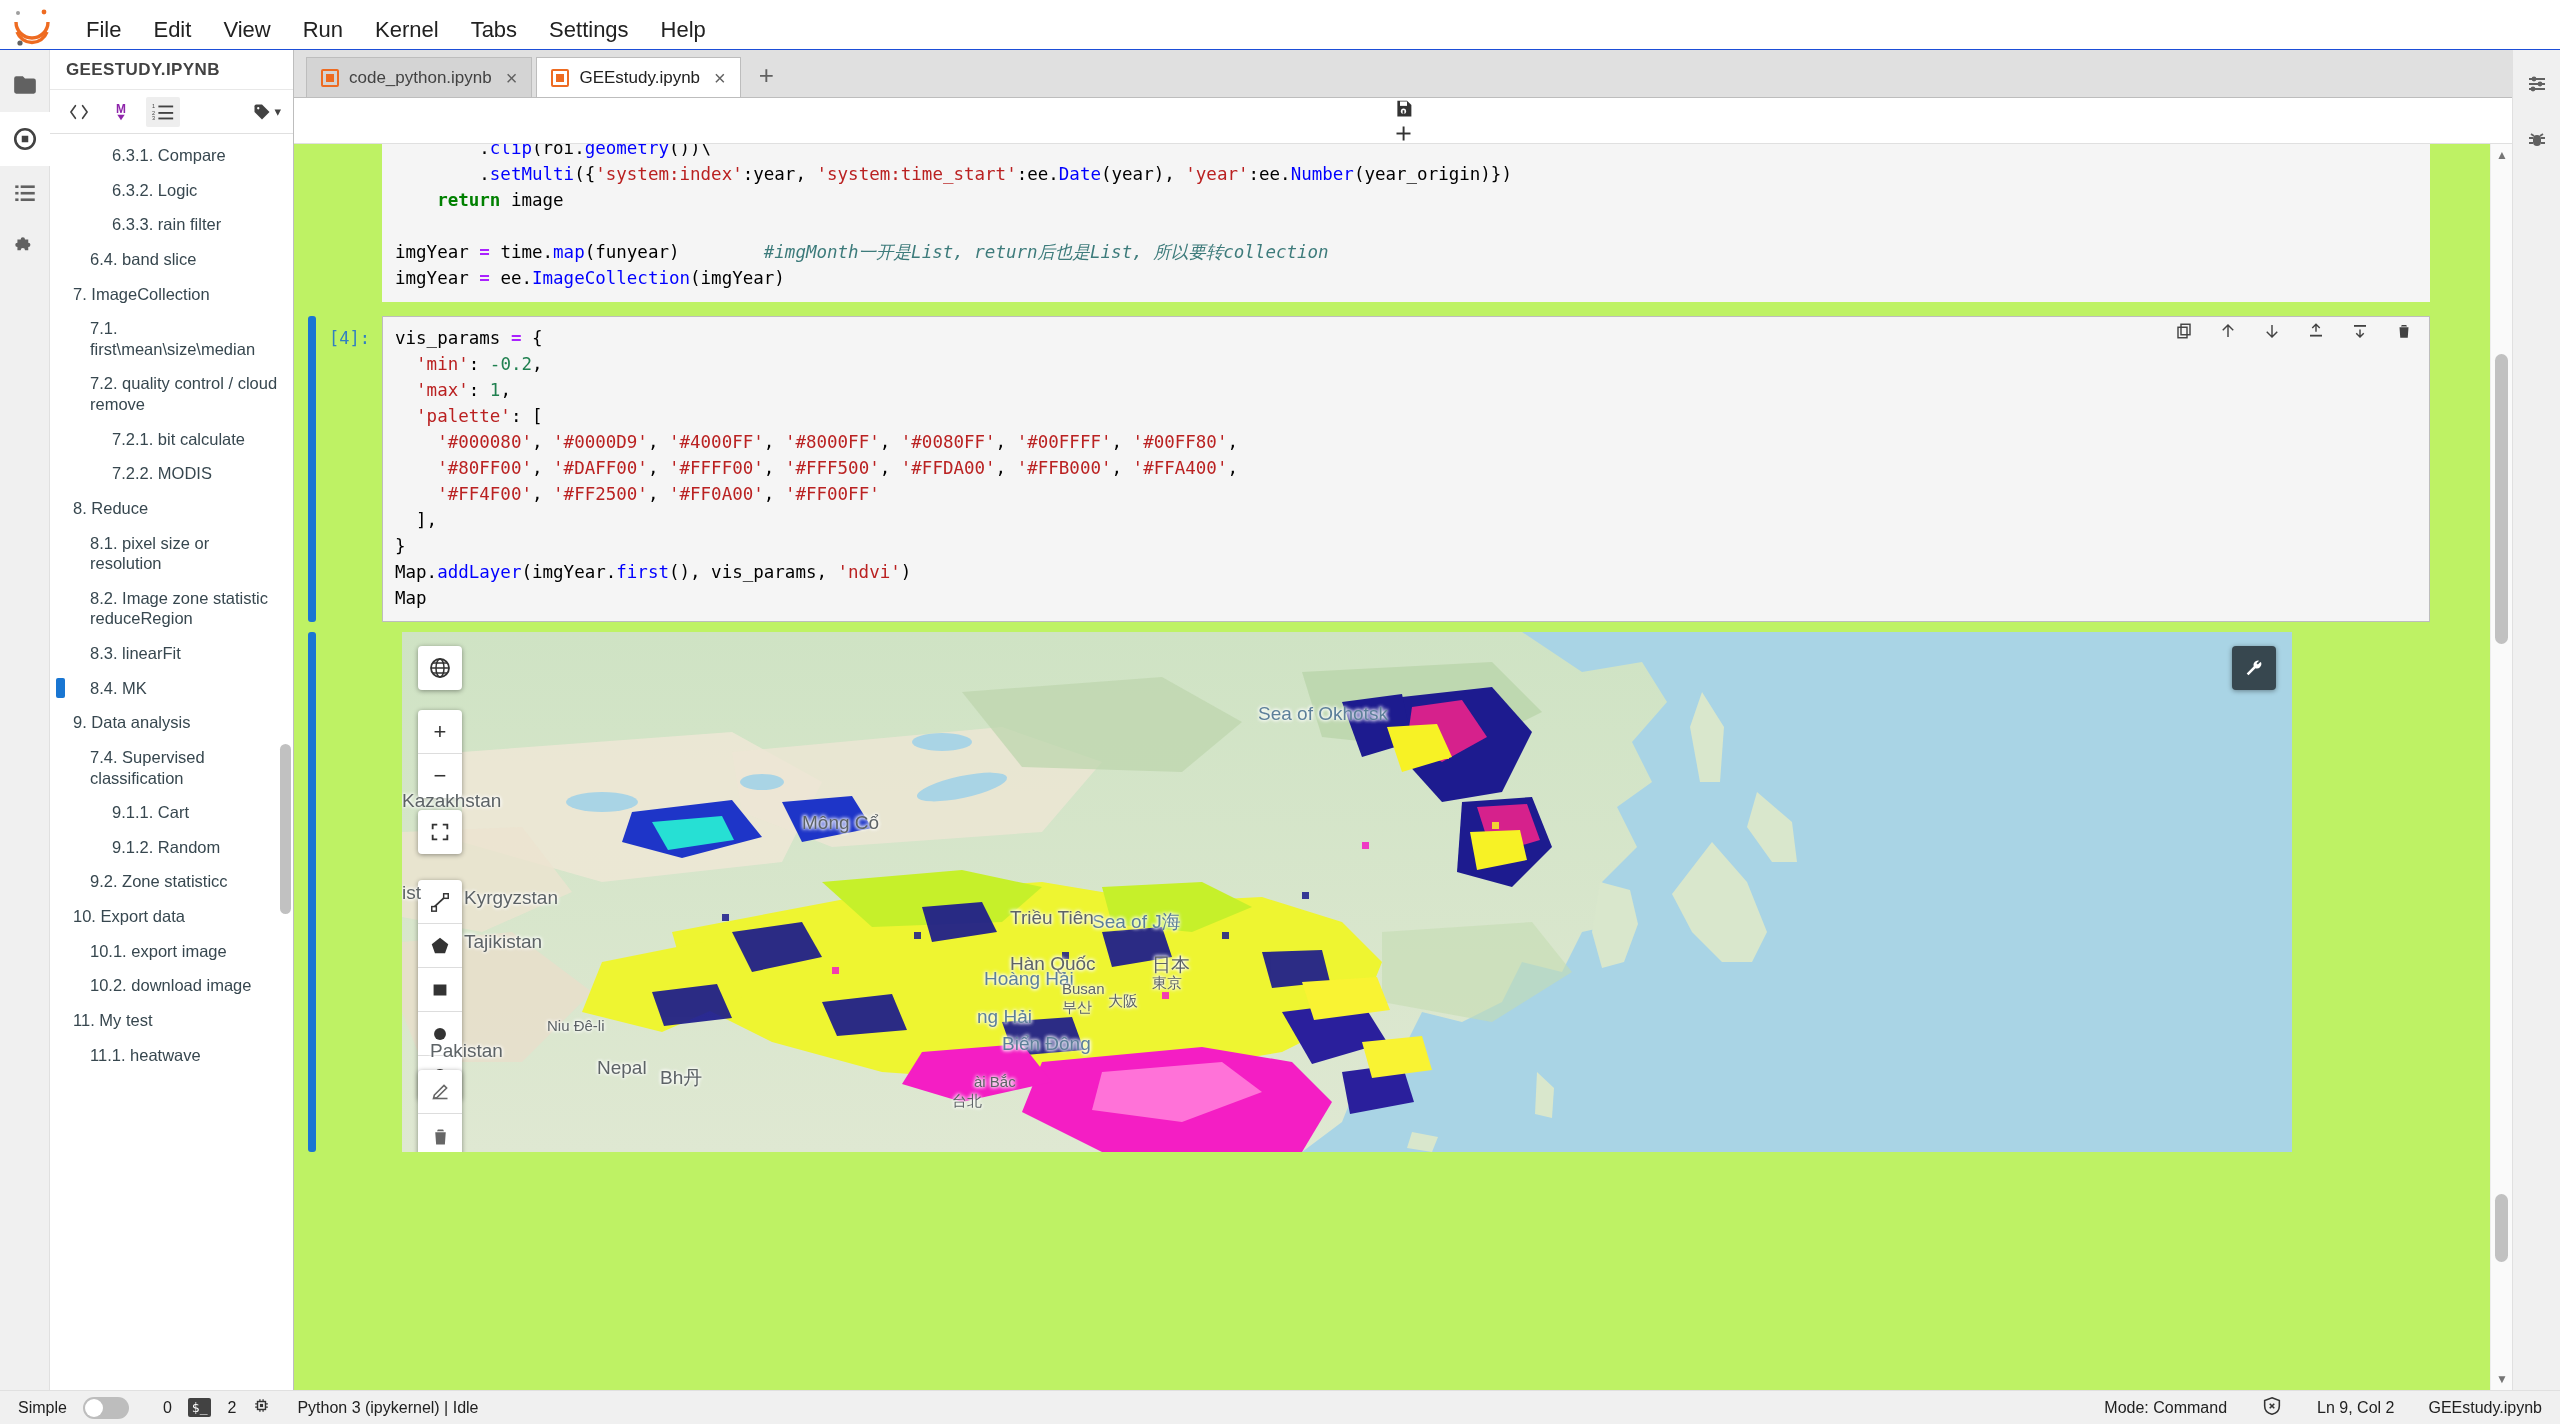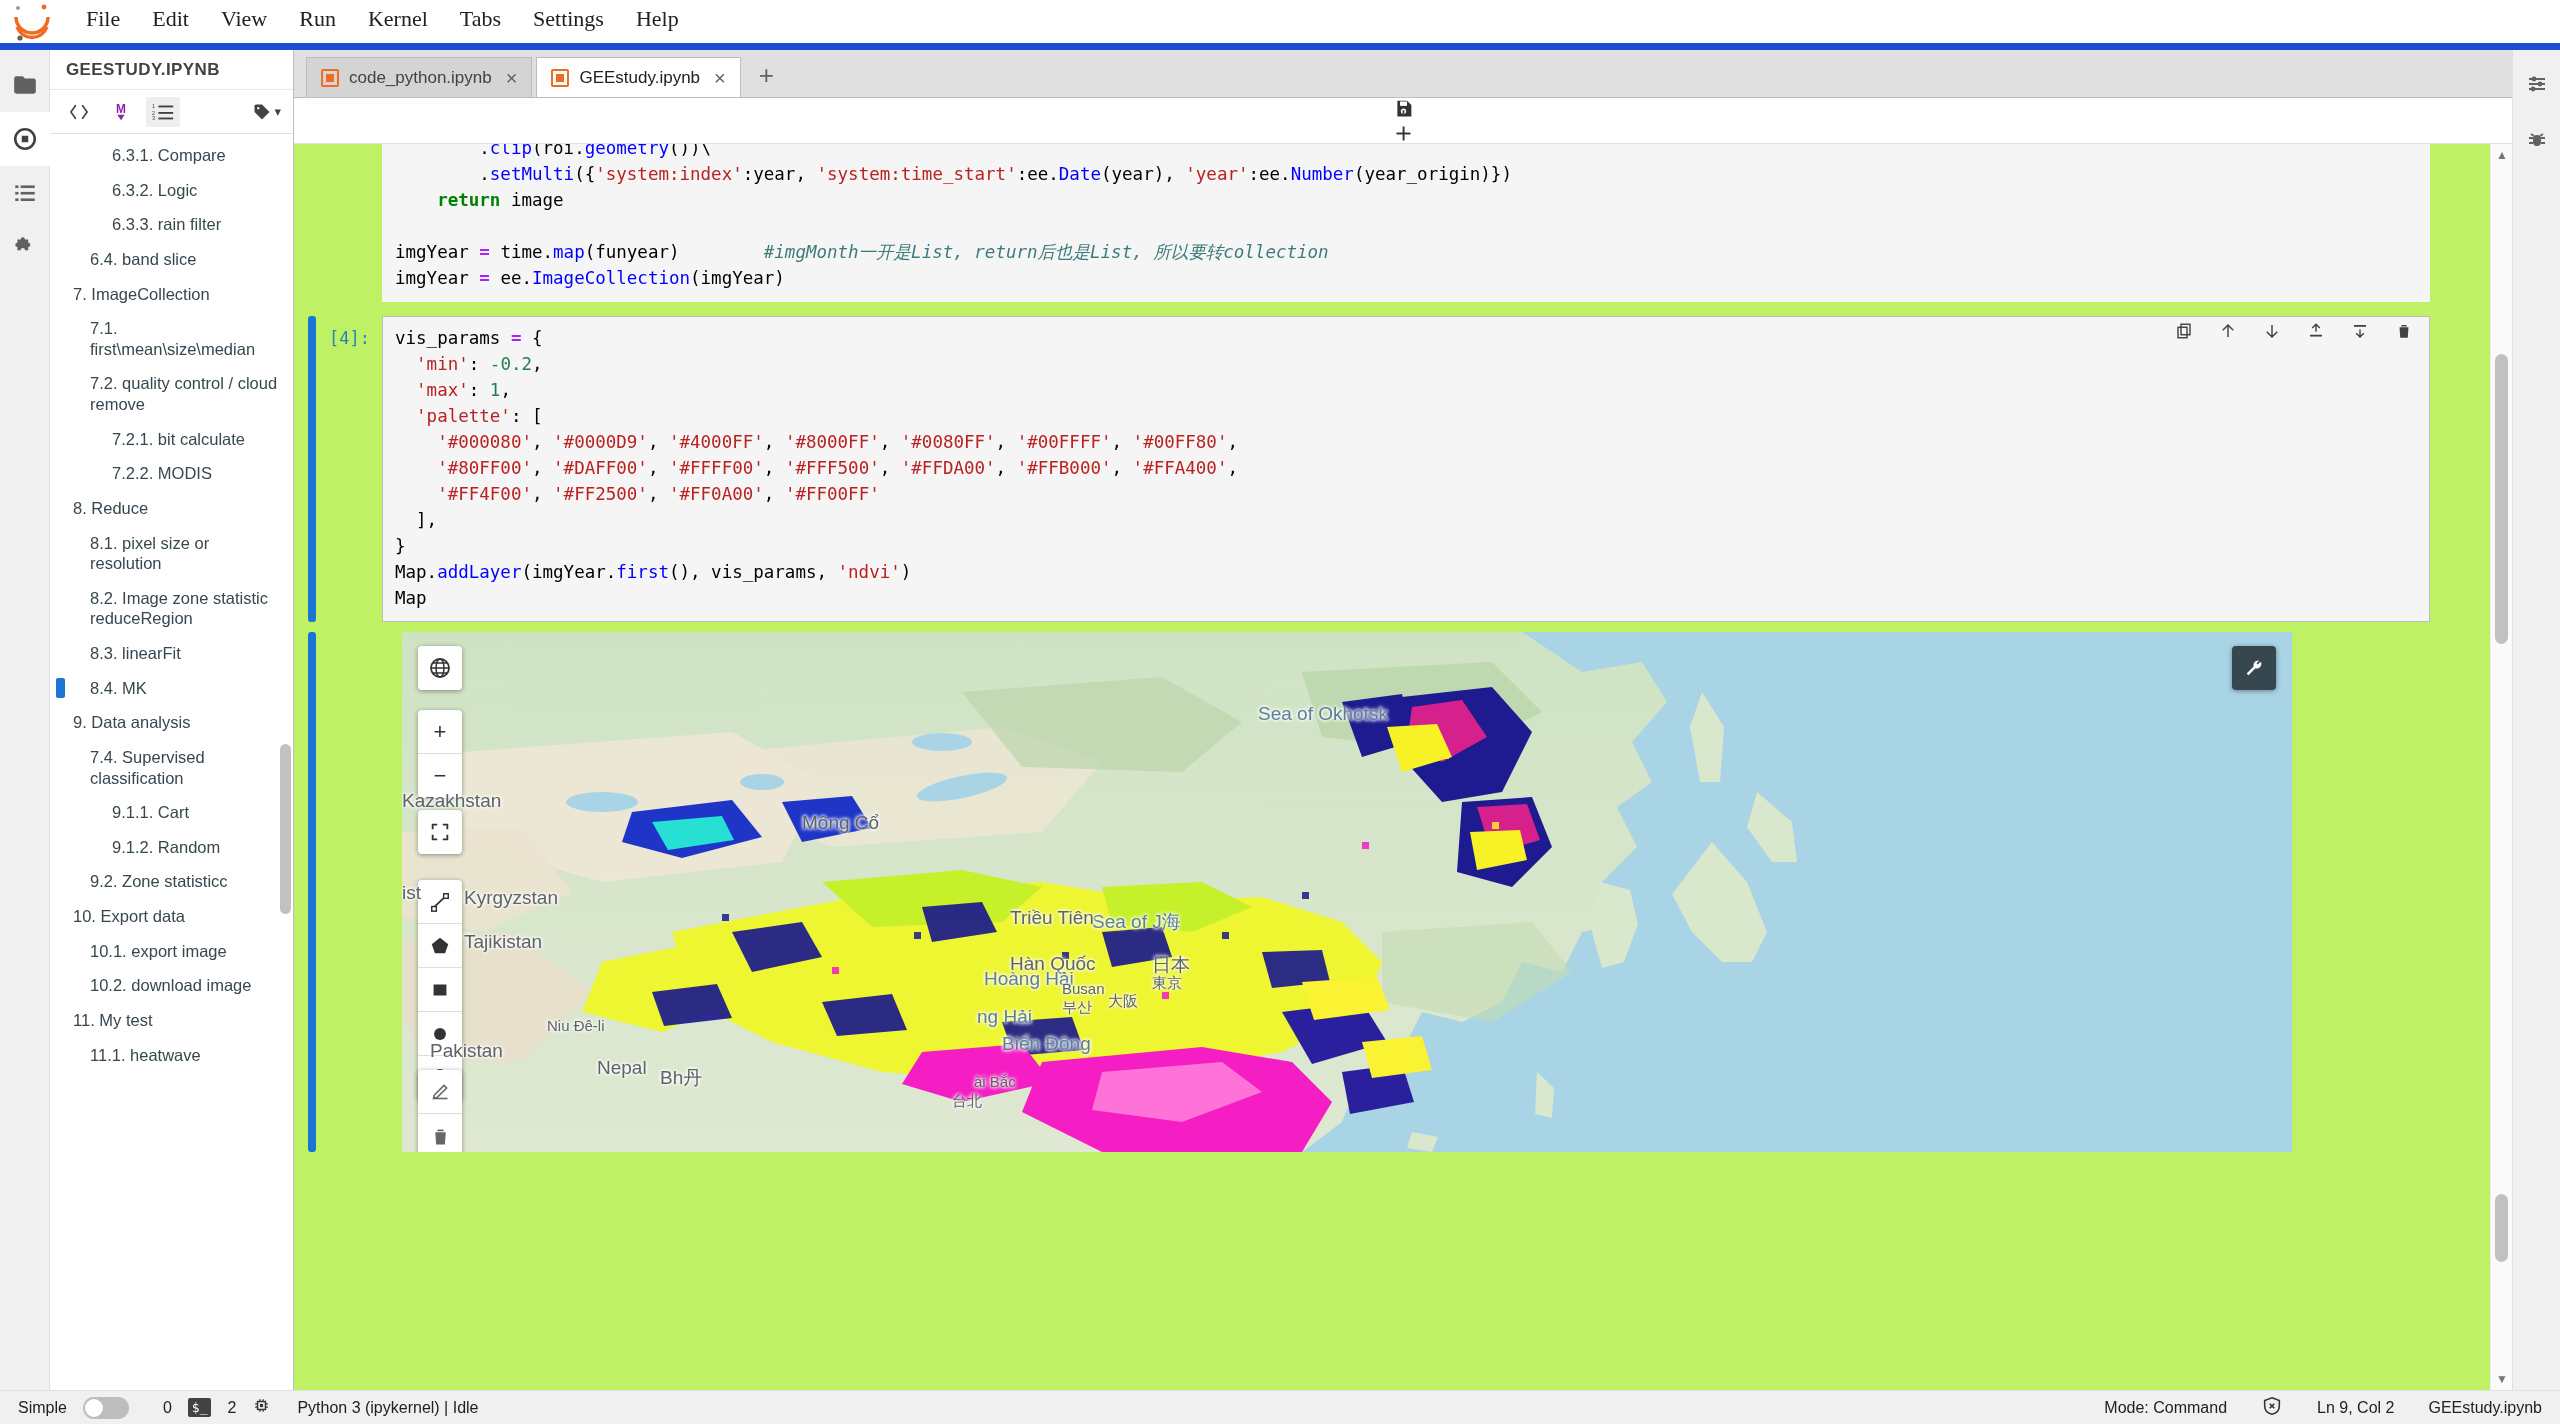--- a/index.html
+++ b/index.html
@@ -8,24 +8,23 @@
     font-family: "Liberation Sans", sans-serif;
     background: #ffffff;
     overflow: hidden;
   }
   .app { position: relative; width: 2560px; height: 1424px; display: flex; flex-direction: column; }
 
   
   .menubar {
     height: 50px; min-height: 50px;
     background: #ffffff;
-    border-bottom: 7px solid #1d4ed8;
-    display: flex; align-items: flex-start;
+    border-bottom: 1px solid #1d4ed8;
+    display: flex; align-items: flex-end;
     padding-left: 10px;
-    font-family: Liberation Serif, serif;
   }
   .jp-logo { width: 44px; height: 44px; position: relative; margin-right: 16px; flex: none;}
   .menu-item {
     font-size: 22px; color: #212121;
     padding: 6px 16px; cursor: default;
     white-space: nowrap;
   }
 
   
   .bodyrow { flex: 1; display: flex; min-height: 0; }

